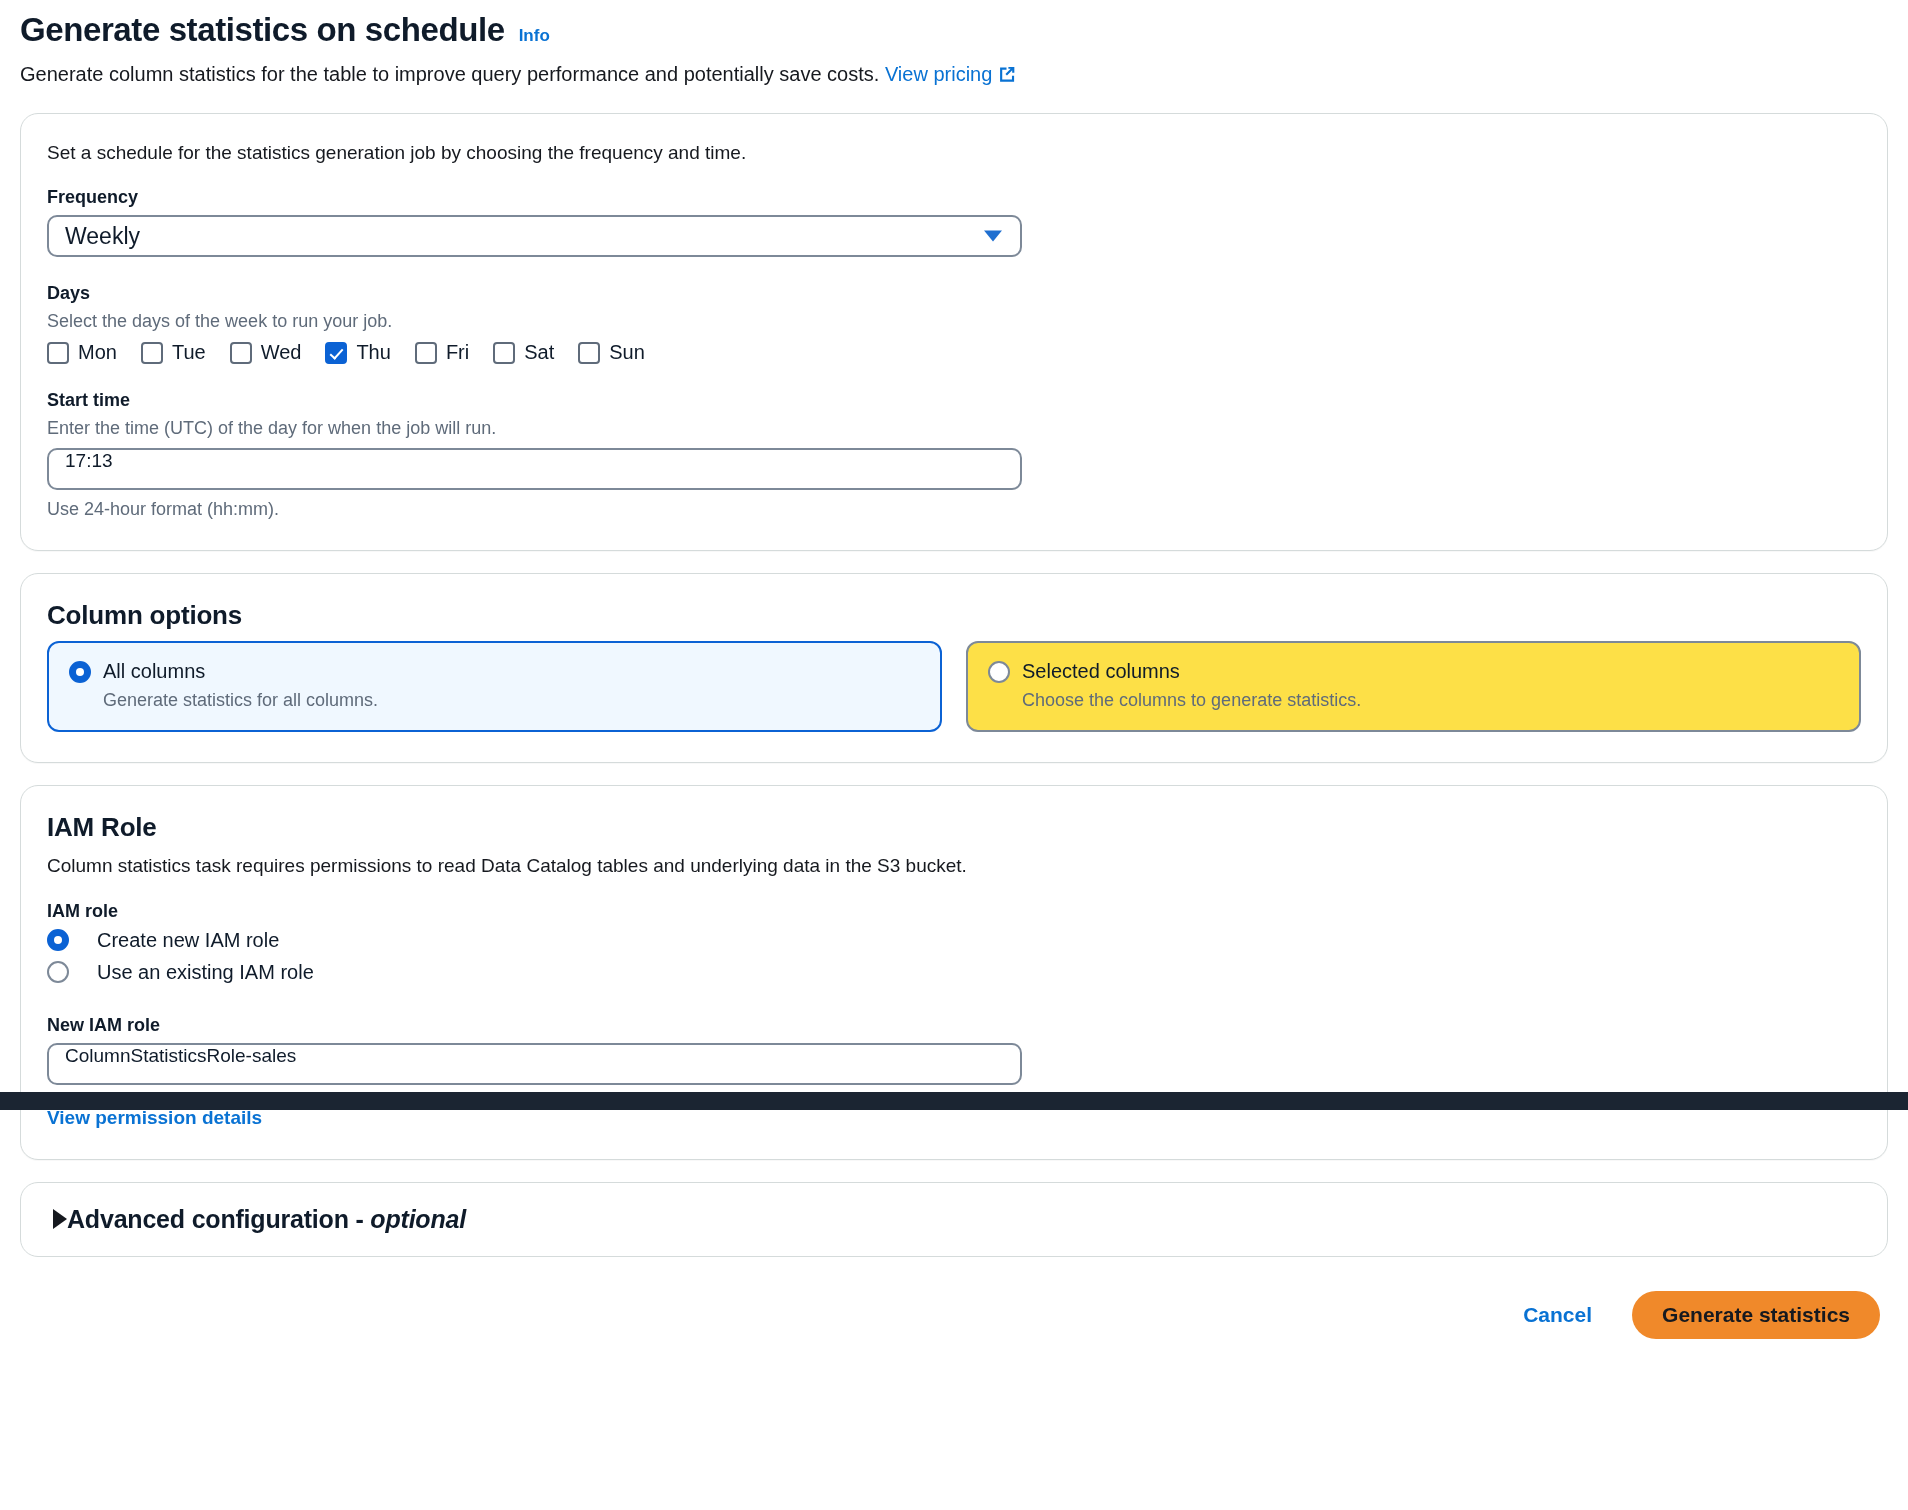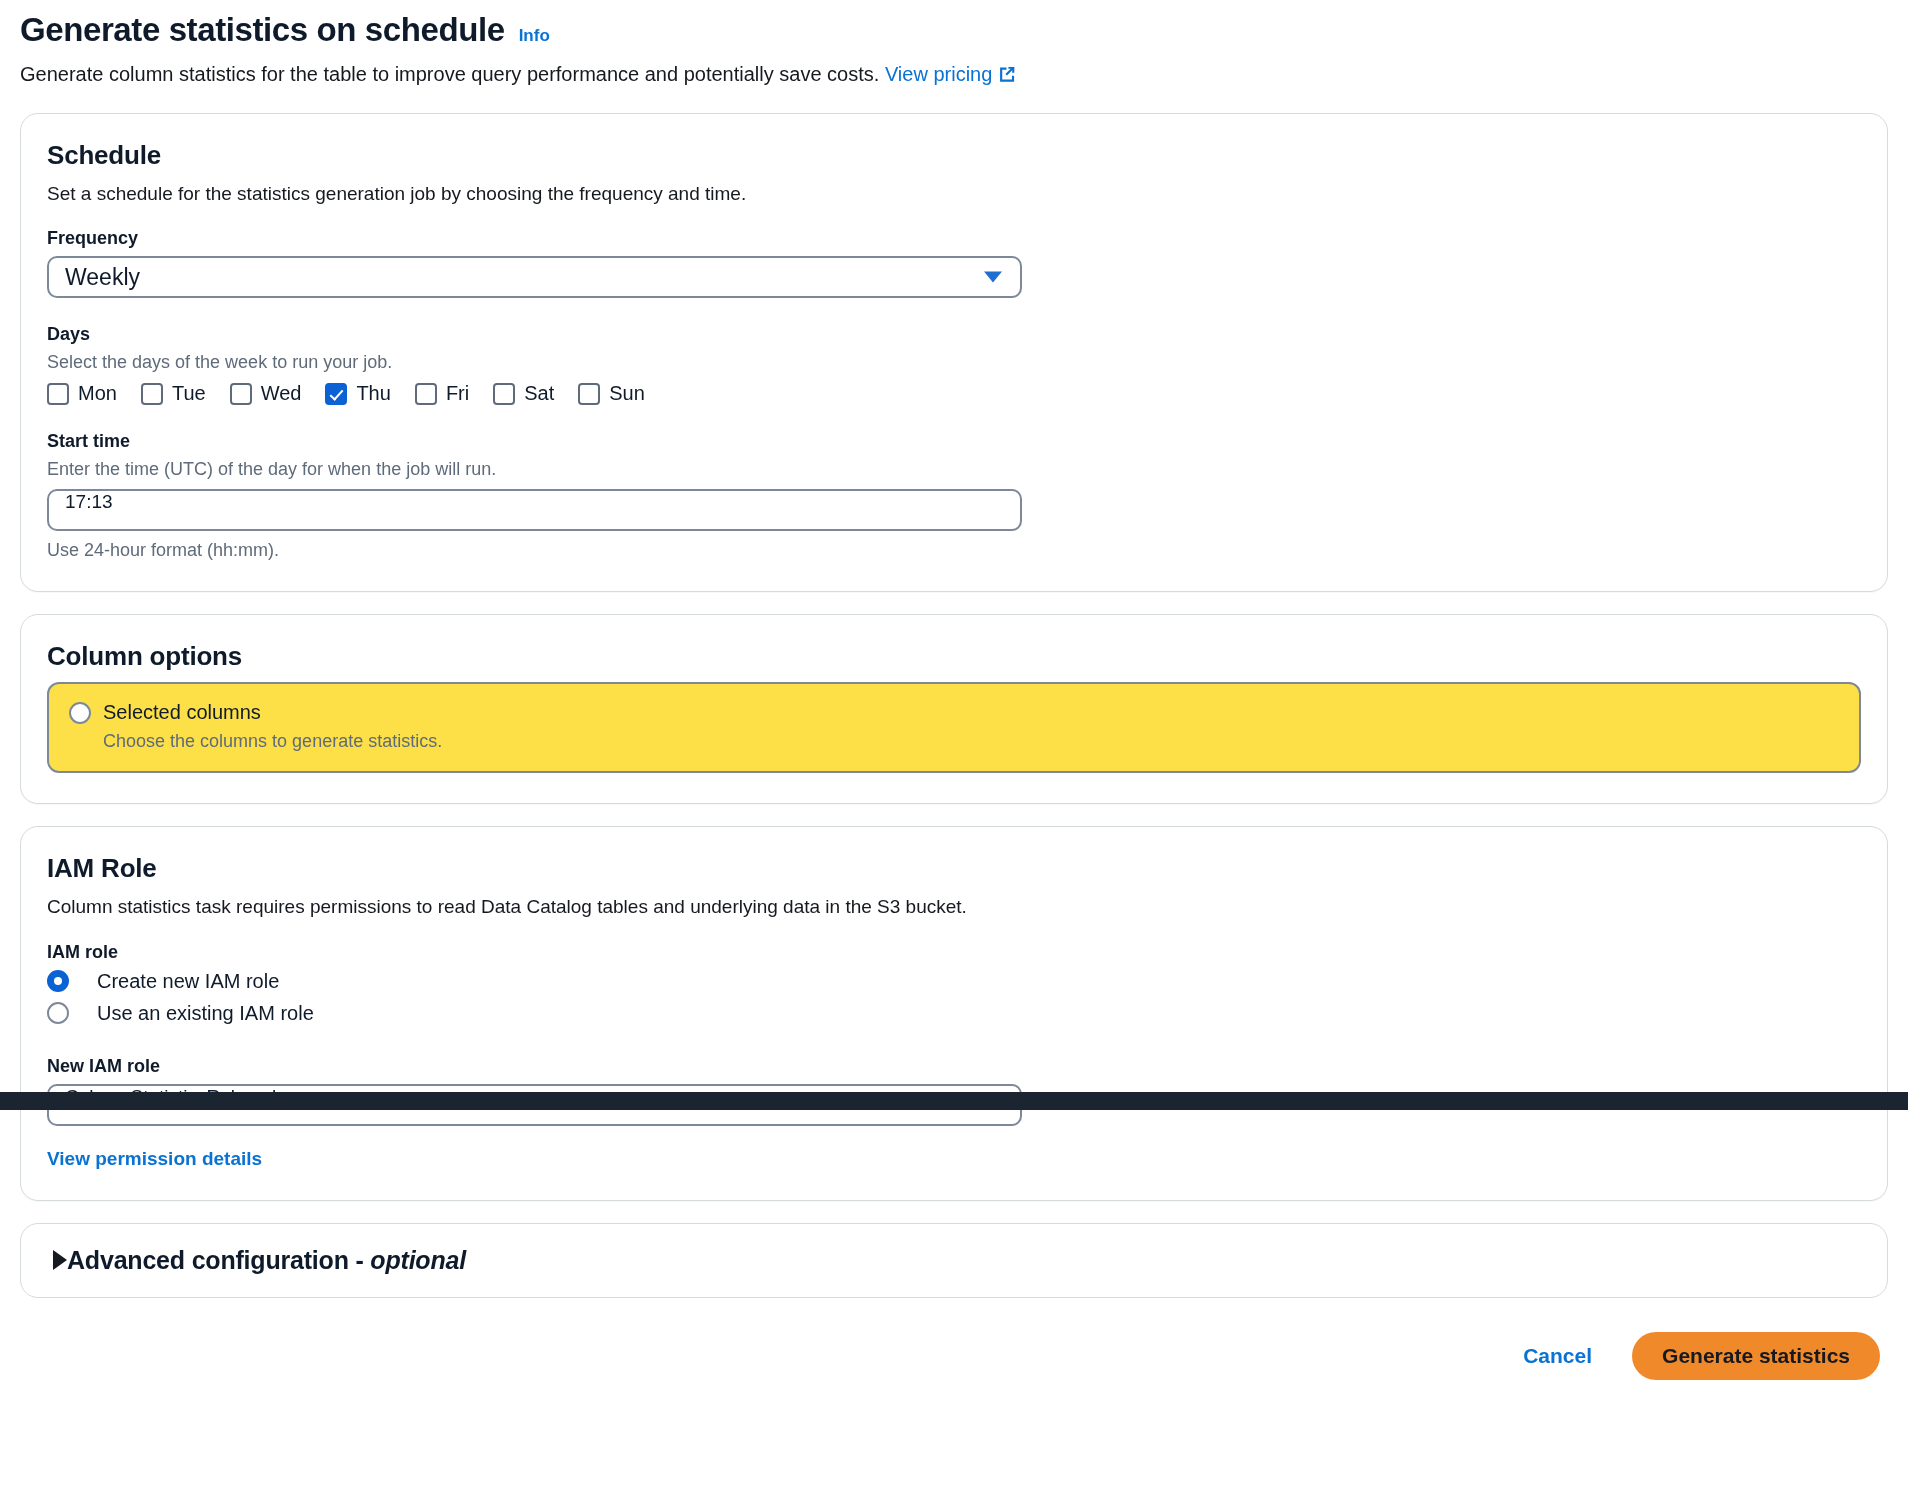--- a/index.html
+++ b/index.html
@@ -345,21 +345,20 @@
       <a class="pricing-link">
         <span>View pricing</span><span class="ext-icon"><svg width="19" height="19" viewBox="0 0 16 16">
               <path d="M2.6 2.2h5.4v1.8H4.4v8.2h8.2V9.1h1.8v5.1H2.6z" fill="#0972d3"></path>
               <path d="M9.6 1.6h5v5h-1.8V4.4L8.4 8.8 7.1 7.5l4.4-4.4H9.6z" fill="#0972d3"></path>
             </svg></span>
       </a>
     </div>
   </div>
 
   <div class="card">
-    <h2 class="card-title">Schedule</h2>
     <p class="card-desc">Set a schedule for the statistics generation job by choosing the frequency and time.</p>
 
     <div class="field-label">Frequency</div>
     <div class="select-box control-wide">
       <span>Weekly</span>
       <span class="caret"></span>
     </div>
 
     <div class="spacer-26"></div>
 
@@ -402,20 +401,27 @@
     <div class="field-hint">Enter the time (UTC) of the day for when the job will run.</div>
     <div class="text-input control-wide">
       <span>17:13</span>
     </div>
     <div class="field-hint-below">Use 24-hour format (hh:mm).</div>
   </div>
 
   <div class="card">
     <h2 class="card-title">Column options</h2>
     <div class="tiles">
+      <div class="tile selected">
+        <div class="tile-head">
+          <span class="radio selected"></span>
+          <span class="tile-label">All columns</span>
+        </div>
+        <div class="tile-desc">Generate statistics for all columns.</div>
+      </div>
       <div class="tile">
         <div class="tile-head">
           <span class="radio"></span>
           <span class="tile-label">Selected columns</span>
         </div>
         <div class="tile-desc">Choose the columns to generate statistics.</div>
       </div>
     </div>
   </div>
 

